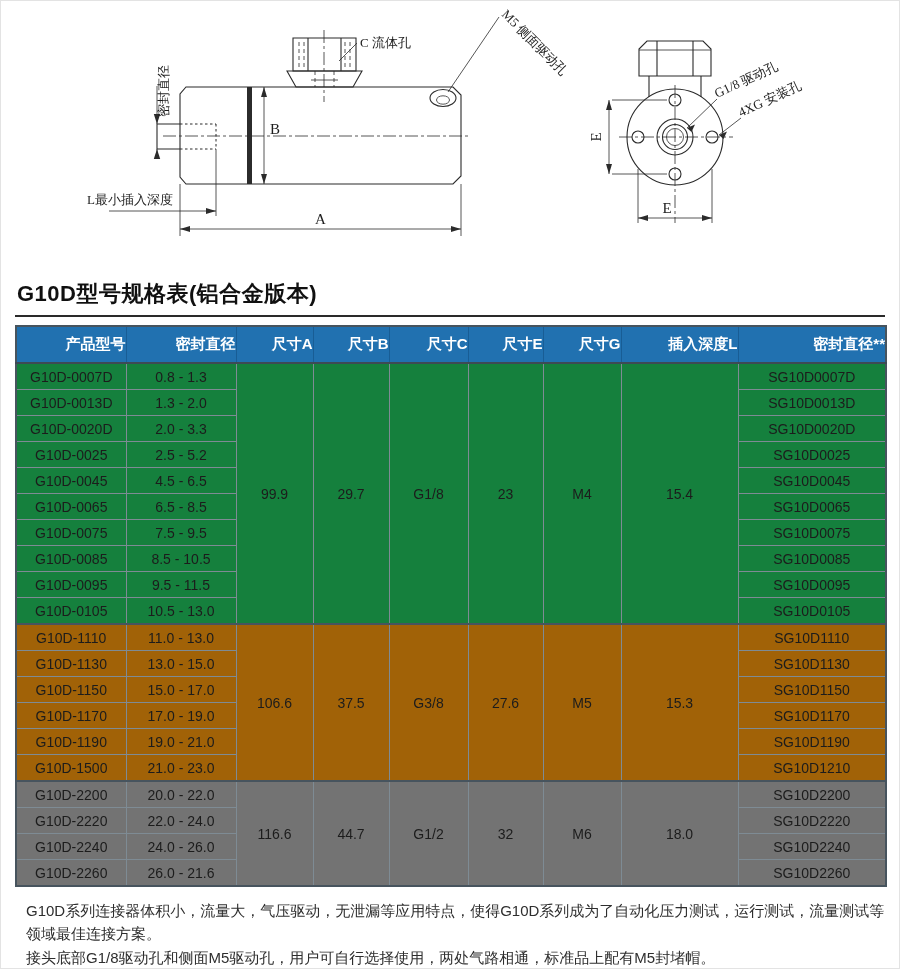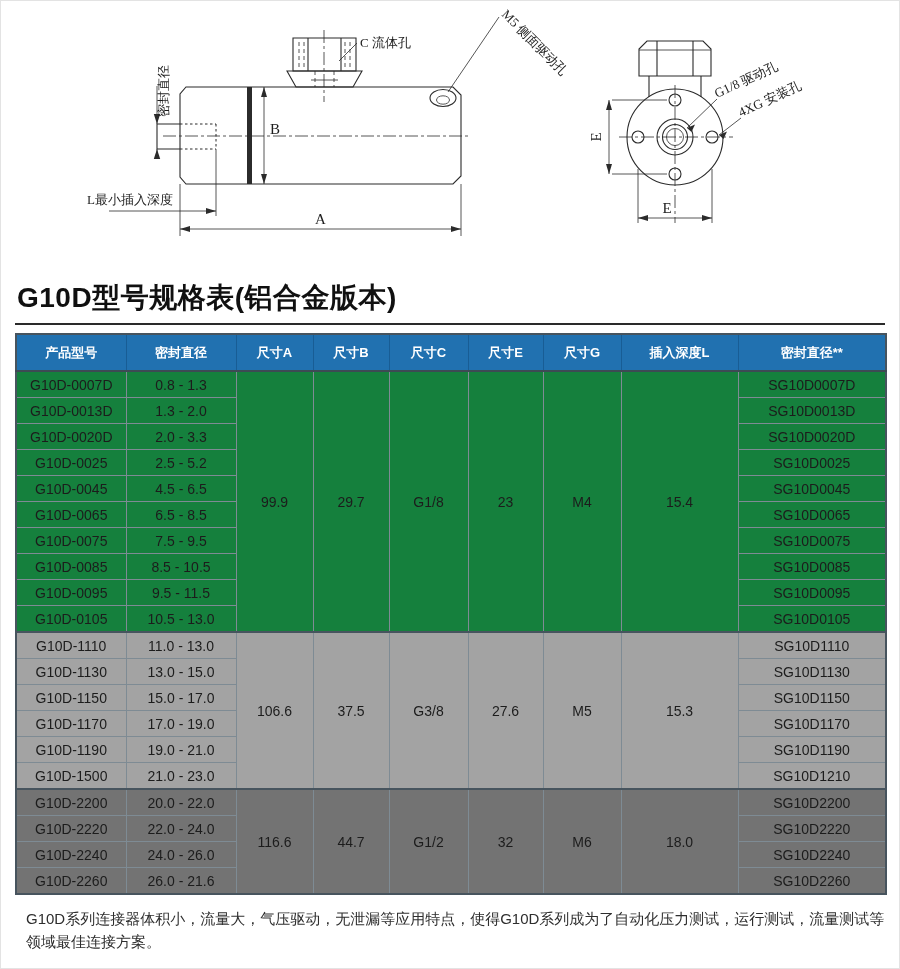--- a/index.html
+++ b/index.html
@@ -20,41 +20,41 @@
   .cad{stroke:#2b2b2b;fill:none;stroke-width:1.1;}
   .cad-thin{stroke:#2b2b2b;fill:none;stroke-width:0.8;}
   .cad-dash{stroke:#2b2b2b;fill:none;stroke-width:0.8;stroke-dasharray:4 3;}
   .cad-dot{stroke:#2b2b2b;fill:none;stroke-width:1;stroke-dasharray:2.5 2.5;}
   .cad-center{stroke:#2b2b2b;fill:none;stroke-width:0.8;stroke-dasharray:13 3 3 3;}
   .cad-fill{fill:#2b2b2b;stroke:none;}
   .cad-label{font-family:"Liberation Serif","DejaVu Serif",serif;font-size:13px;}
   .cad-letter{font-family:"Liberation Serif","DejaVu Serif",serif;font-size:15px;}
   
   .section-title{
-    font-size:28px;font-weight:bold;color:#101010;
+    font-size:22px;font-weight:bold;color:#101010;
     margin:16px 0 0 0;padding:0 0 6px 2px;
     border-bottom:2px solid #2a2a2a;
     letter-spacing:0.5px;
   }
   
   table.spec{
     border-collapse:collapse;table-layout:fixed;
     width:870px;margin-top:8px;
     font-size:14px;
   }
   table.spec,table.spec td,table.spec th{border:1px solid #7e8b94;}
   table.spec{border:2px solid #47545e;}
   table.spec th{
-    background:#2171b0;color:#fff;font-weight:bold;font-size:13px;
+    background:#2171b0;color:#fff;font-weight:bold;font-size:15px;
     height:35px;border:1px solid #185d95;border-bottom:2px solid #3d4a54;
-    padding:0;text-align:center;
+    padding:0;text-align:right;
   }
   table.spec td{height:25px;text-align:center;padding:0 2px;color:#1c1c1c;}
   tr.g1 td{background:#15803d;}
-  tr.g2 td{background:#a3a3a3;}
+  tr.g2 td{background:#a16207;}
   tr.g3 td{background:#737373;}
   tr.group-start td{border-top:2px solid #47545e;}
   
   .footer-text{margin-top:12px;font-size:15px;line-height:1.55;color:#2e2e2e;margin-left:11px;}
   .footer-text p{margin:0;}
 </style>
 </head>
 <body>
 
 <div class="page">
@@ -301,15 +301,16 @@
         <tr class="g3">
           <td>G10D-2260</td>
           <td>26.0 - 21.6</td>
           <td>SG10D2260</td>
         </tr>
       </tbody>
   </table>
 
   <div class="footer-text">
     <p>G10D系列连接器体积小，流量大，气压驱动，无泄漏等应用特点，使得G10D系列成为了自动化压力测试，运行测试，流量测试等领域最佳连接方案。</p>
+    <p>接头底部G1/8驱动孔和侧面M5驱动孔，用户可自行选择使用，两处气路相通，标准品上配有M5封堵帽。</p>
   </div>
 
 </div>
 
 </body></html>

